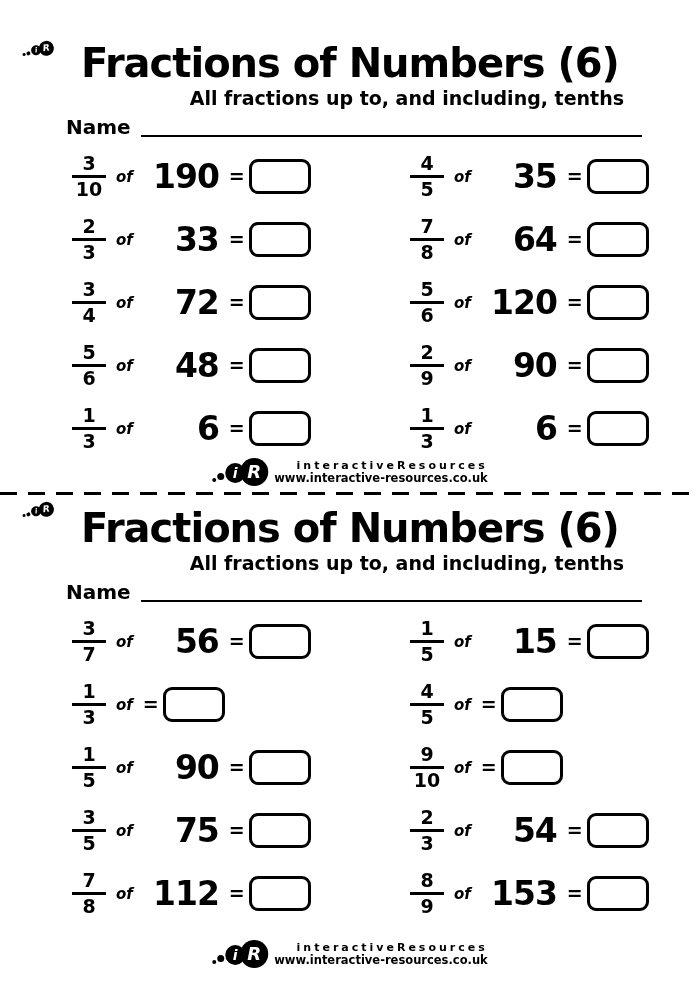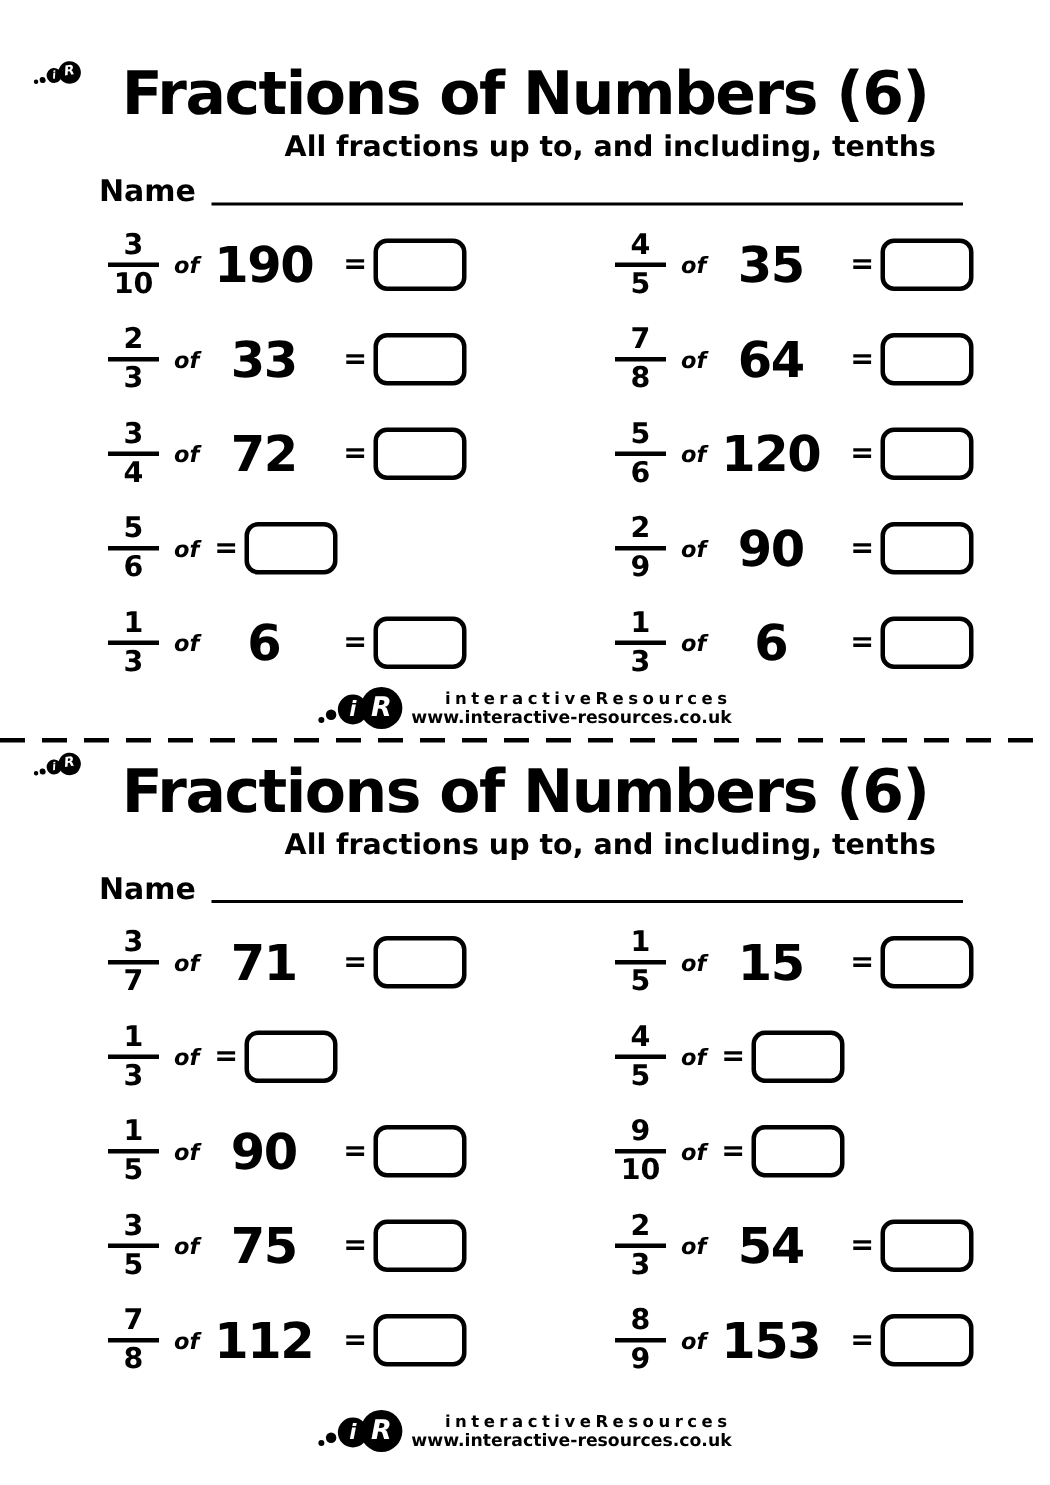--- a/index.html
+++ b/index.html
@@ -77,21 +77,21 @@
   .frac {
     display: inline-flex; flex-direction: column; align-items: center;
     width: 46px; flex: none;
     font-size: 19px; line-height: 1.1;
   }
   .frac .num, .frac .den { padding: 0 4px; }
   .frac .bar { align-self: center; height: 2.5px; background: #000; width: 100%; max-width: 34px; min-width: 24px; margin: 1px 0; }
   .of-label { font-size: 15px; font-style: italic; margin-left: 4px; flex: none; }
   .whole-number {
     width: 86px; flex: none;
-    text-align: center;
+    text-align: right;
     font-size: 33px; line-height: 1;
     letter-spacing: -1px;
   }
   .equals-sign { font-size: 19px; margin-left: 10px; flex: none; line-height: 1; }
   .answer-box {
     width: 62px; height: 35px; flex: none;
     border: 3px solid #000;
     border-radius: 9px;
     margin-left: 4px;
     background: #fff;
@@ -179,20 +179,21 @@
     <span class="answer-box"></span>
   </div>
 
   <div class="problem-row">
     <span class="frac">
       <span class="num">5</span>
       <span class="bar"></span>
       <span class="den">6</span>
     </span>
     <span class="of-label">of</span>
+    <span class="whole-number">48</span>
     <span class="equals-sign">=</span>
     <span class="answer-box"></span>
   </div>
 
   <div class="problem-row">
     <span class="frac">
       <span class="num">1</span>
       <span class="bar"></span>
       <span class="den">3</span>
     </span>
@@ -293,21 +294,21 @@
   </div>
   <div class="problems">
     <div class="col col-left">
   <div class="problem-row">
     <span class="frac">
       <span class="num">3</span>
       <span class="bar"></span>
       <span class="den">7</span>
     </span>
     <span class="of-label">of</span>
-    <span class="whole-number">71</span>
+    <span class="whole-number">56</span>
     <span class="equals-sign">=</span>
     <span class="answer-box"></span>
   </div>
 
   <div class="problem-row">
     <span class="frac">
       <span class="num">1</span>
       <span class="bar"></span>
       <span class="den">3</span>
     </span>

